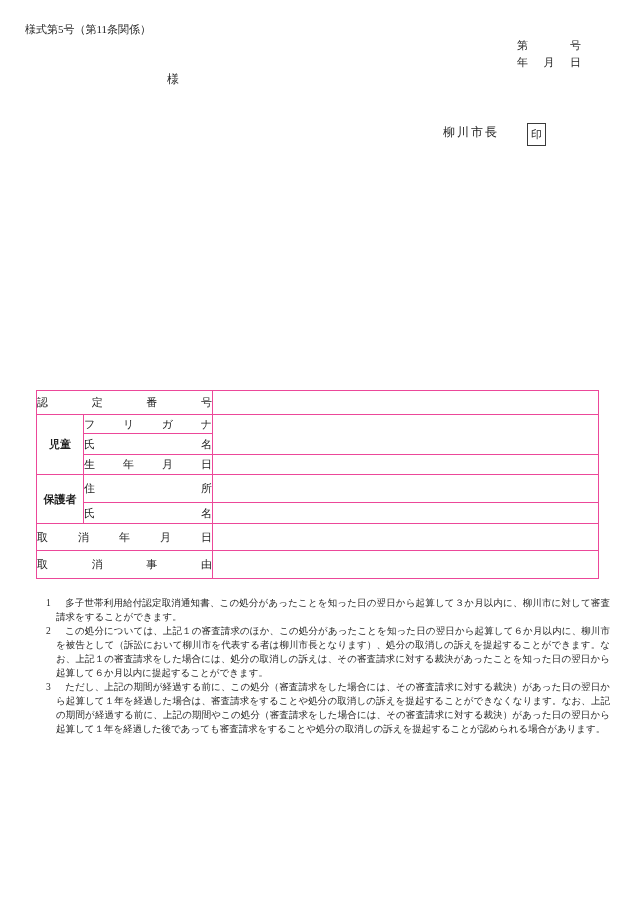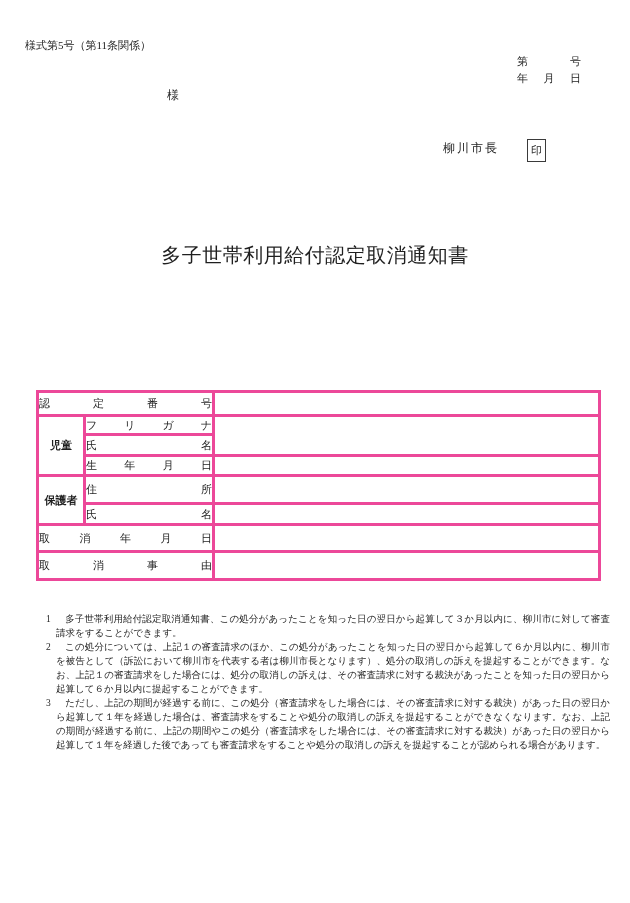--- a/index.html
+++ b/index.html
@@ -5,21 +5,21 @@
   html,body { margin:0; padding:0; background:#ffffff; }
   .page {
     position: relative;
     width: 630px;
     height: 903px;
     background: #ffffff;
     font-family: "Liberation Serif", "DejaVu Serif", serif;
     color: #1f1f1f;
     overflow: hidden;
   }
-  .abs { position: absolute; margin-top: 16px; }
+  .abs { position: absolute; }
 
   .form-number { left:25px; top:22px; font-size:11px; }
 
   .doc-no-line { left:517px; top:38px; width:64px; display:flex; justify-content:space-between; font-size:11px; }
   .date-line   { left:517px; top:55px; width:64px; display:flex; justify-content:space-between; font-size:11px; }
 
   .honorific { left:167px; top:71px; font-size:12px; }
 
   .issuer { left:443px; top:124px; font-size:12px; letter-spacing:2px; }
   .seal-box {
@@ -38,21 +38,21 @@
     left:42px; top:326px; width:568px;
     font-size:11.5px; line-height:1.72;
     text-align:justify; margin:0;
   }
 
   table.form-table {
     position:absolute; left:36px; top:390px;
     width:562px; border-collapse:collapse; table-layout:fixed;
   }
   table.form-table td {
-    border:3px solid #ec4899;
+    border:1px solid #ec4899;
     font-size:11px; padding:0; vertical-align:middle;
     overflow:hidden;
   }
   td.t-label {
     padding:0 14px 0 9px;
     text-align:justify; text-align-last:justify;
     white-space:normal;
   }
   td.t-group { text-align:center;font-weight:bold; }
   td.t-value { background:#ffffff; }
@@ -83,21 +83,20 @@
     <span>日</span>
   </div>
 
   <div class="abs honorific">様</div>
 
   <div class="abs issuer">柳川市長</div>
   <div class="abs seal-box">
     <span>印</span>
   </div>
 
-  <div class="abs doc-title">多子世帯利用給付認定取消通知書</div>
 
 
   <table class="form-table">
     <colgroup>
       <col style="width:47px">
       <col style="width:129px">
       <col style="width:386px">
     </colgroup>
     <tbody>
       <tr style="height:24px">

